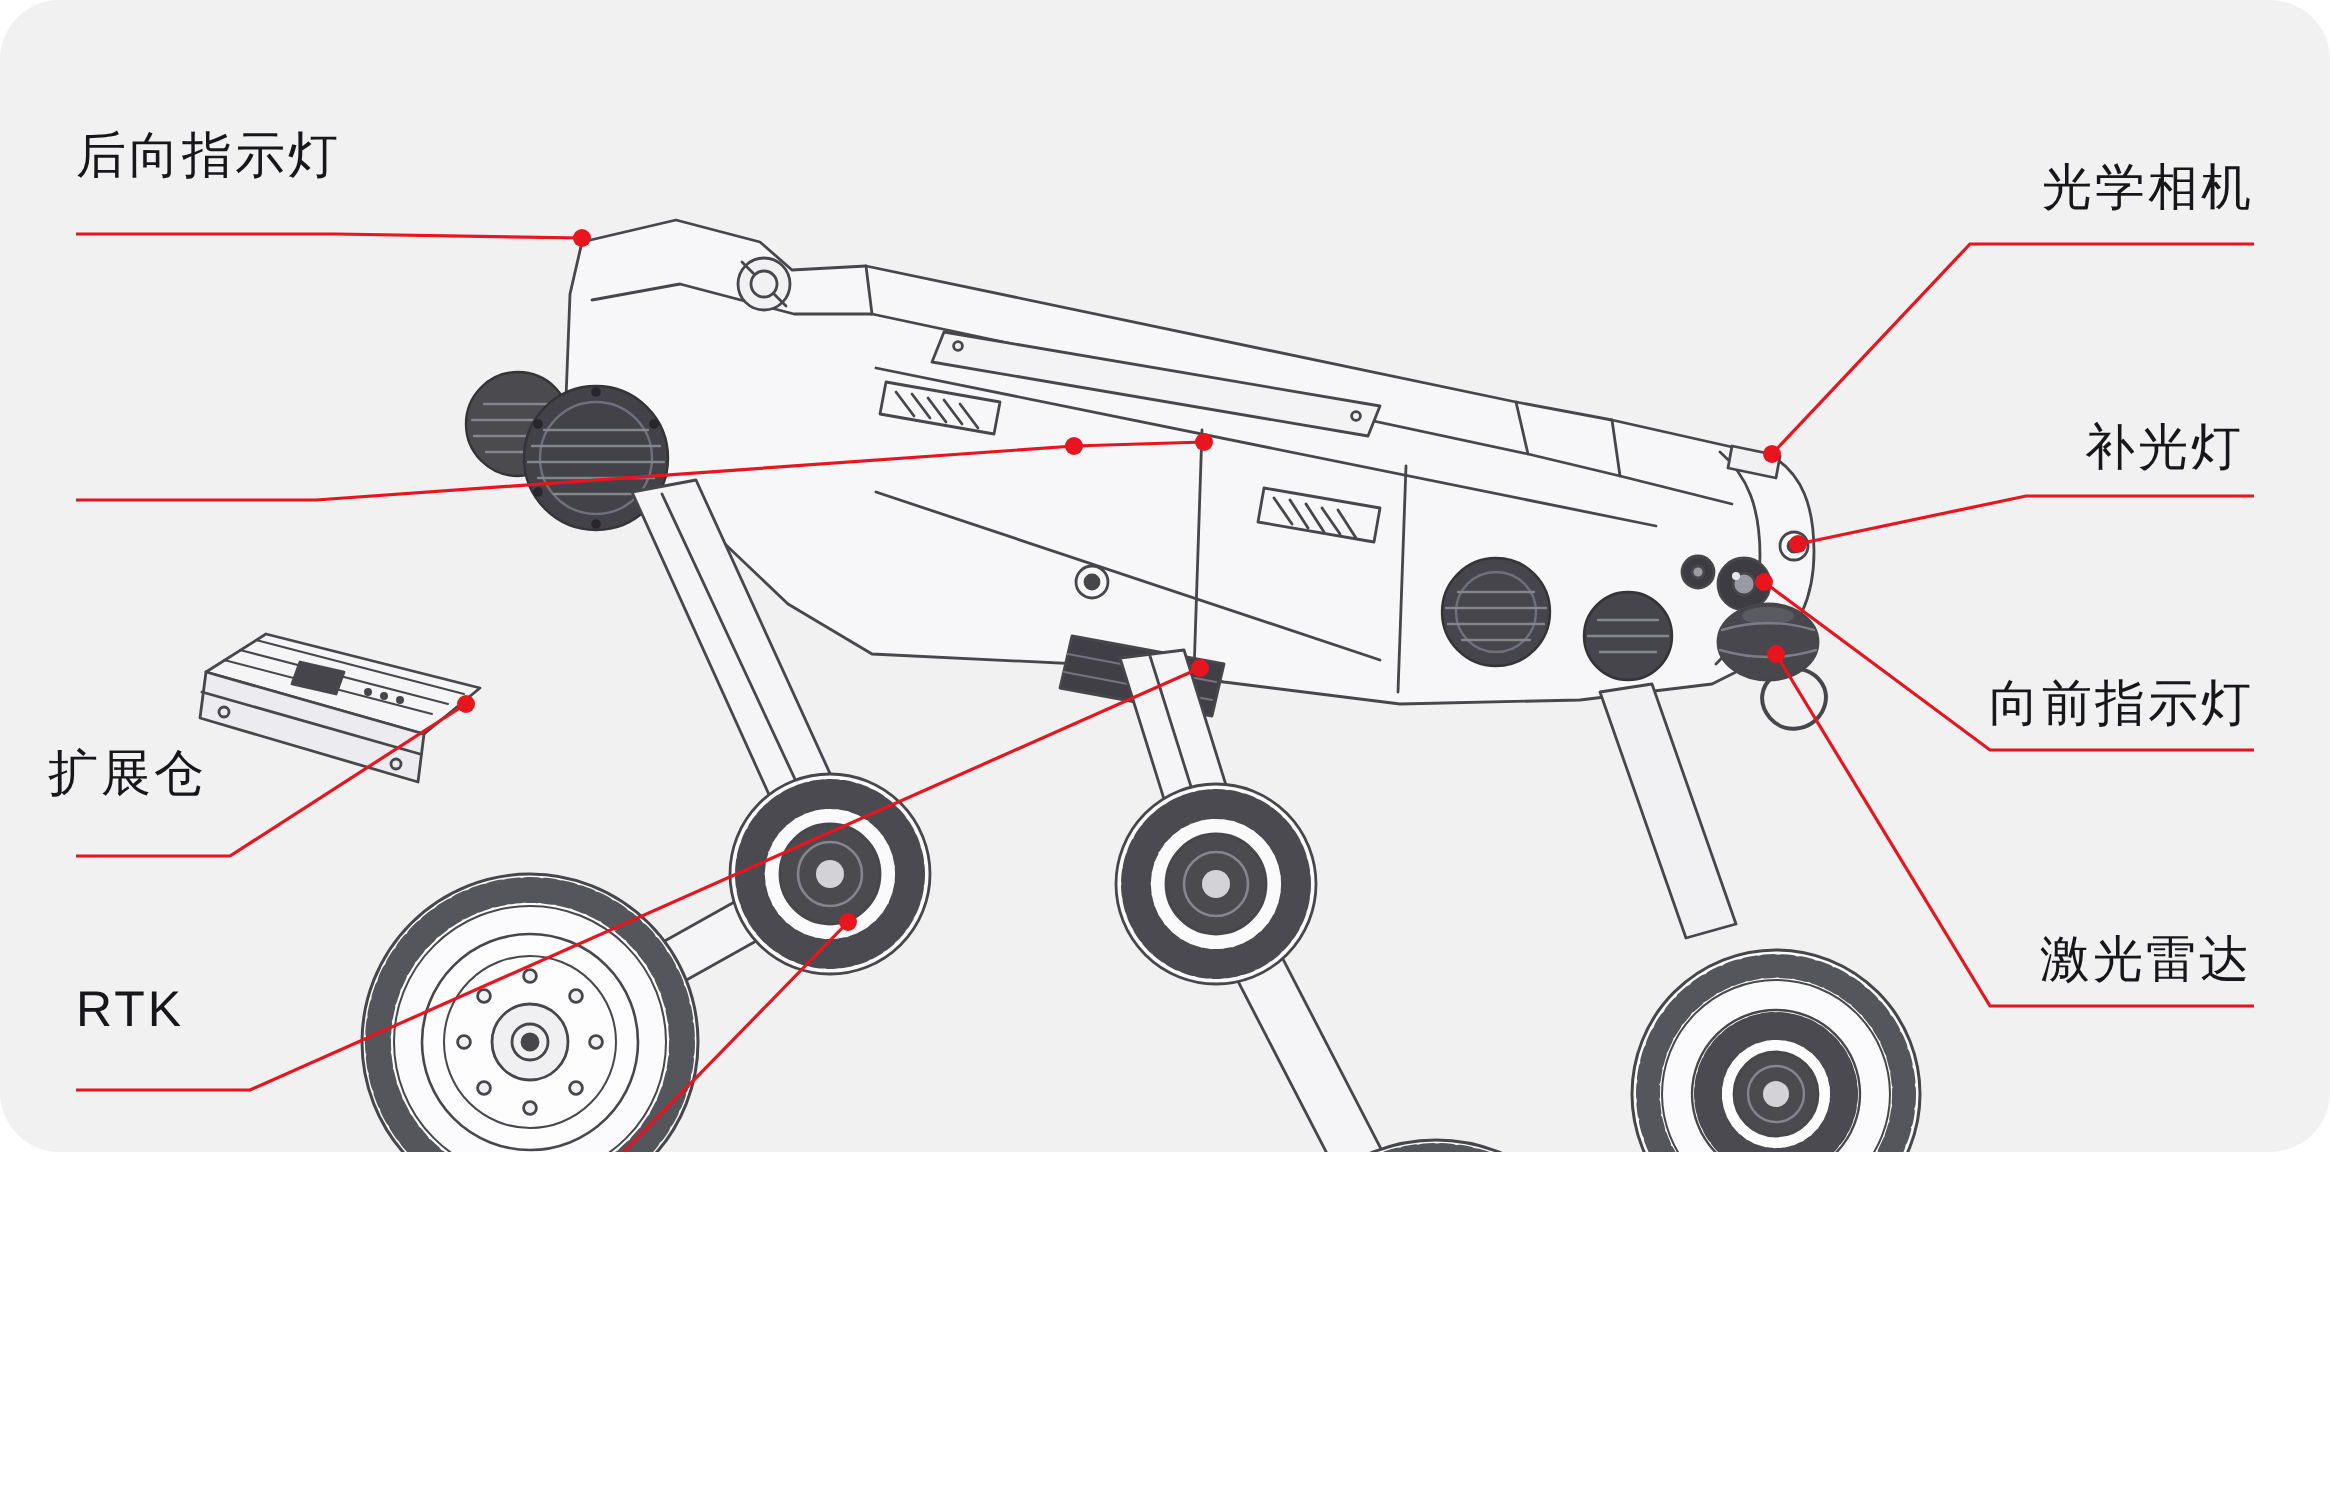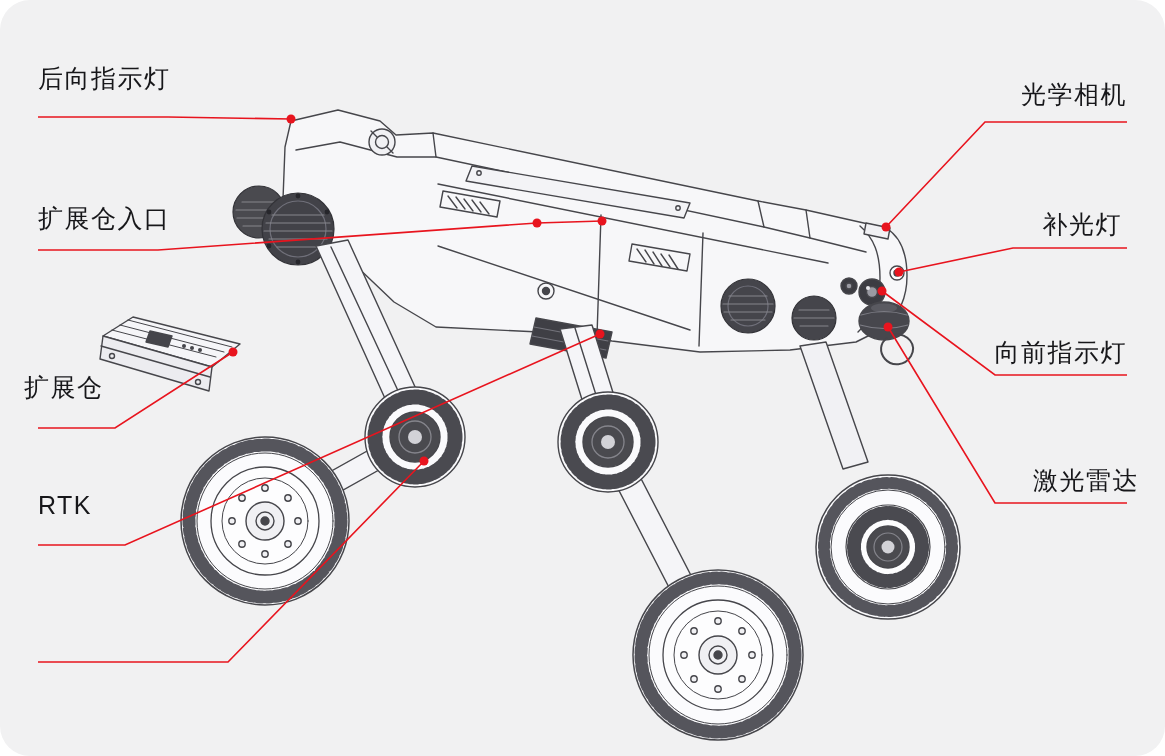--- a/index.html
+++ b/index.html
@@ -1,18 +1,18 @@
 <!DOCTYPE html>
 <html><head>
 <meta charset="utf-8">
 <style>
   html,body{margin:0;padding:0;background:#ffffff;}
   body{width:1165px;height:756px;position:relative;overflow:hidden;
        font-family:"Liberation Sans","DejaVu Sans",sans-serif;}
-  .card{position:absolute;left:0;top:0;width:1165px;height:756px;
+  .card{position:absolute;left:0;top:0;width:1165px;height:576px;
         background:#f1f1f2;border-radius:30px;overflow:hidden;}
   svg.art{position:absolute;left:0;top:0;}
   .label{position:absolute;font-size:25px;font-weight:500;color:#17171a;
          letter-spacing:1.5px;white-space:nowrap;line-height:1.15;}
   .label.right{text-align:right;}
 </style>
 </head>
 <body>
 
 <div class="card">
@@ -255,28 +255,27 @@
     <circle cx="424" cy="461" r="4.5"></circle>
     <circle cx="886" cy="227" r="4.5"></circle>
     <circle cx="899" cy="272" r="4.5"></circle>
     <circle cx="882" cy="291" r="4.5"></circle>
     <circle cx="888" cy="327" r="4.5"></circle>
   </g>
 </svg>
 
 <div class="label" style="left:38px;top:64px">后向指示灯</div>
 
-<div class="label" style="left:38px;top:204px">扩展仓入口</div>
 
 <div class="label" style="left:24px;top:373px">扩展仓</div>
 
 <div class="label" style="left:38px;top:491px">RTK</div>
 
 
 <div class="label right" style="right:38px;top:80px">光学相机</div>
 
 <div class="label right" style="right:43px;top:210px">补光灯</div>
 
 <div class="label right" style="right:38px;top:338px">向前指示灯</div>
 
-<div class="label right" style="right:26px;top:466px">激光雷达</div>
+<div class="label right" style="right:39px;top:466px">激光雷达</div>
 
 </div>
 
 </body></html>

